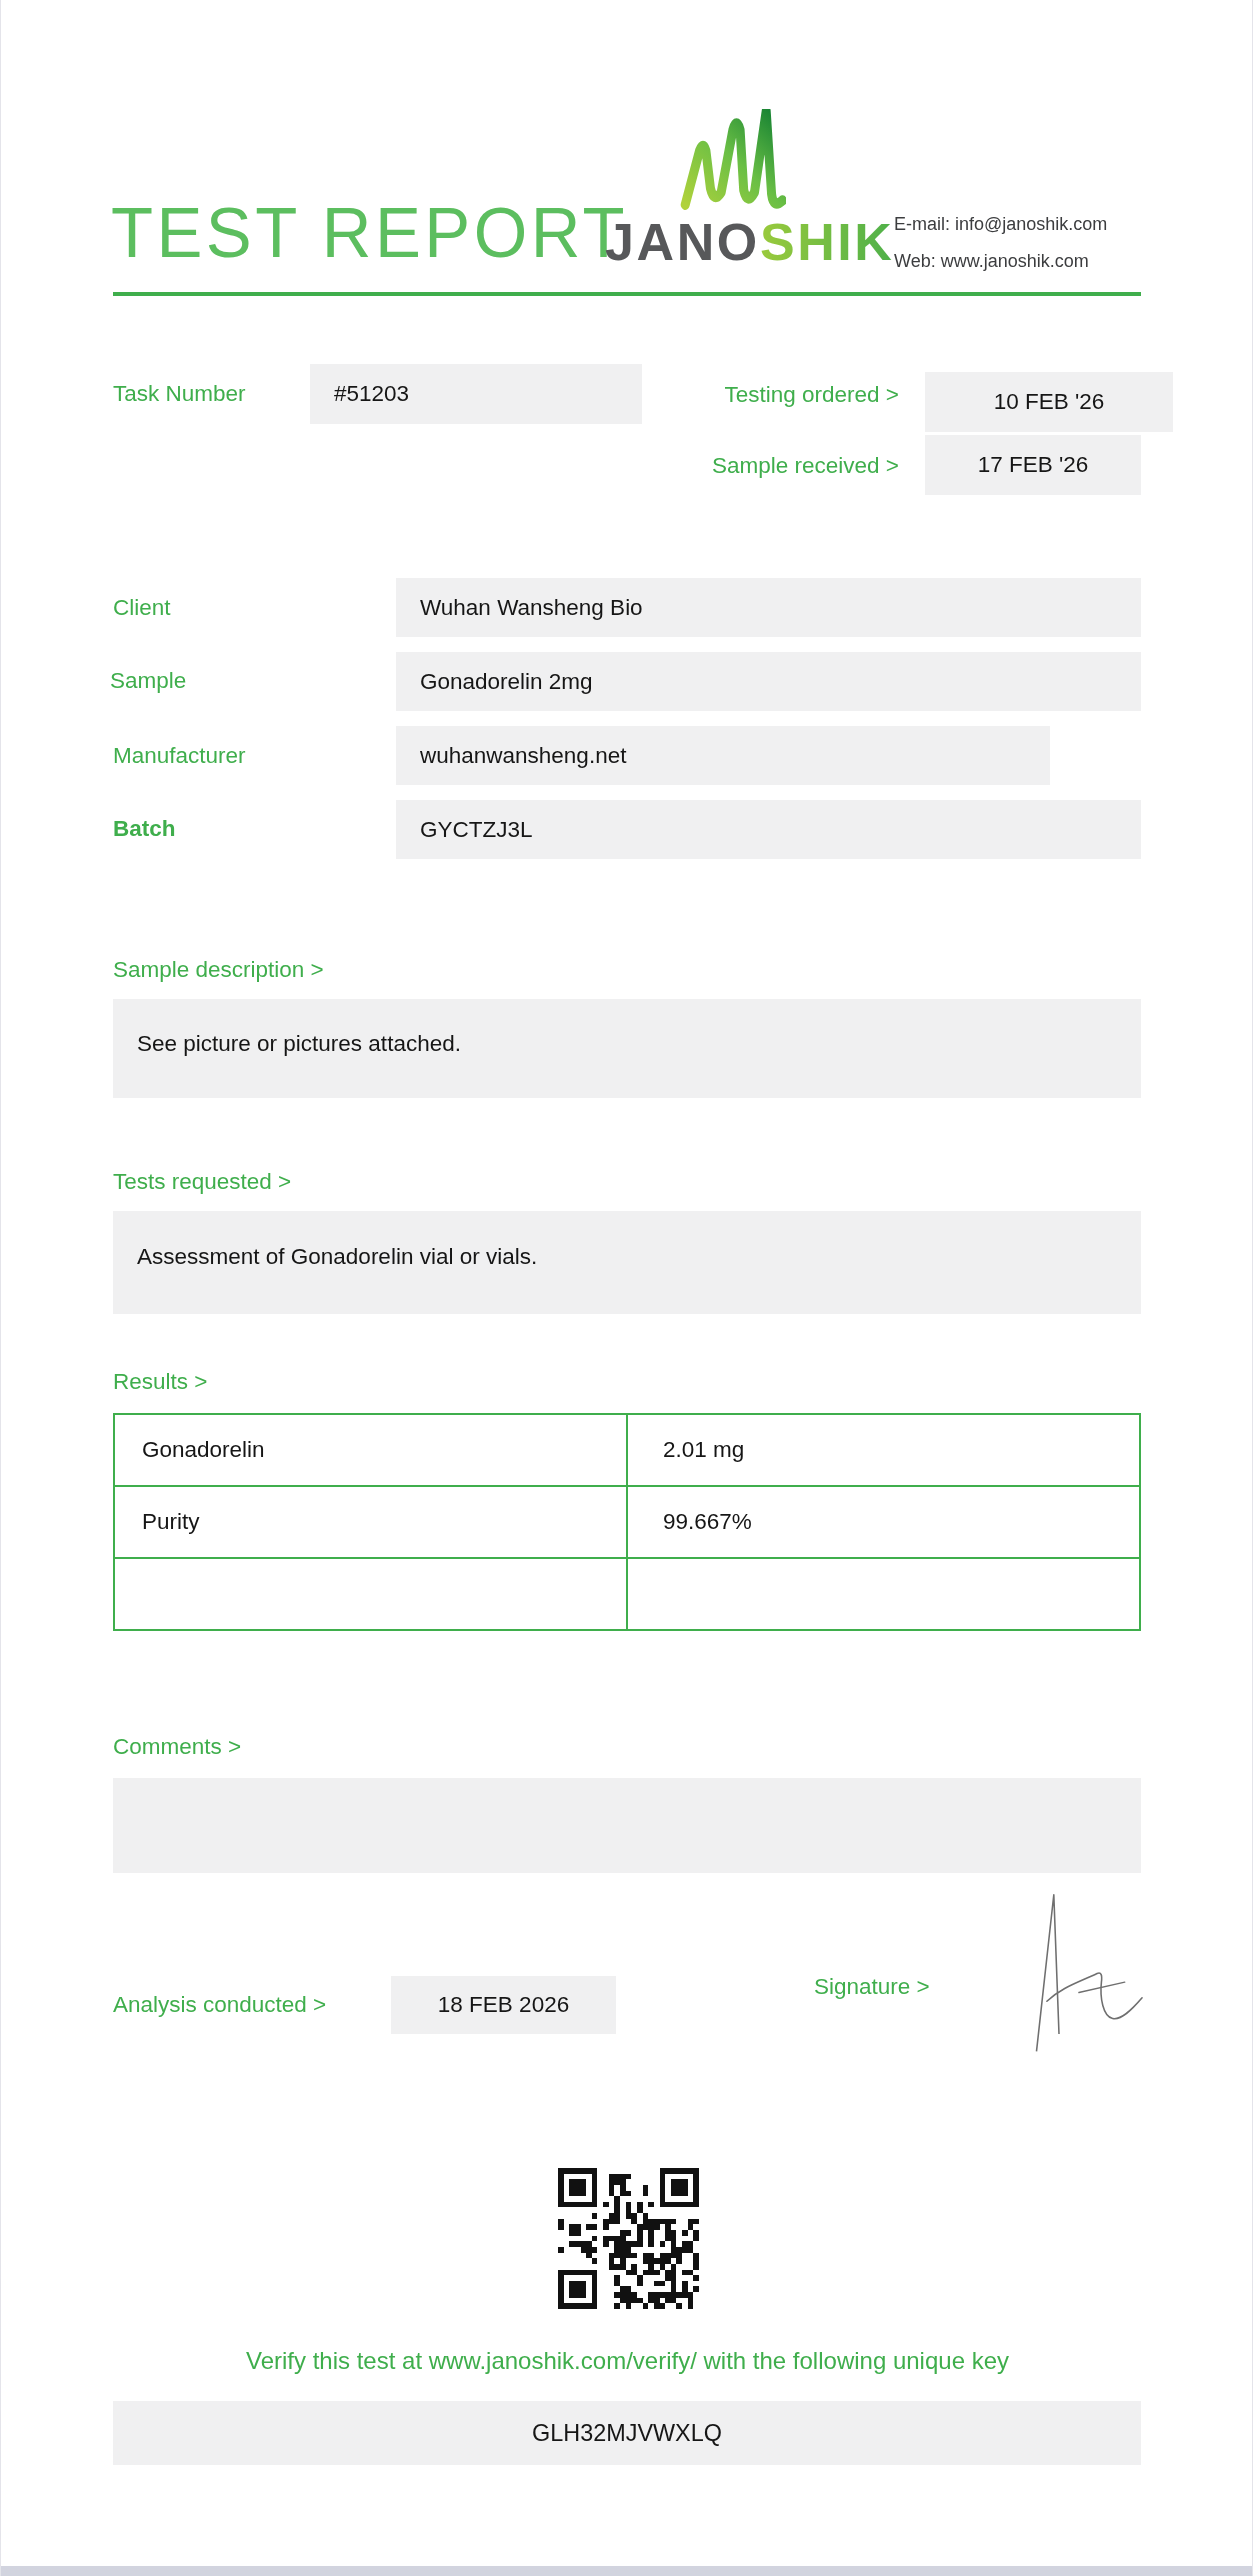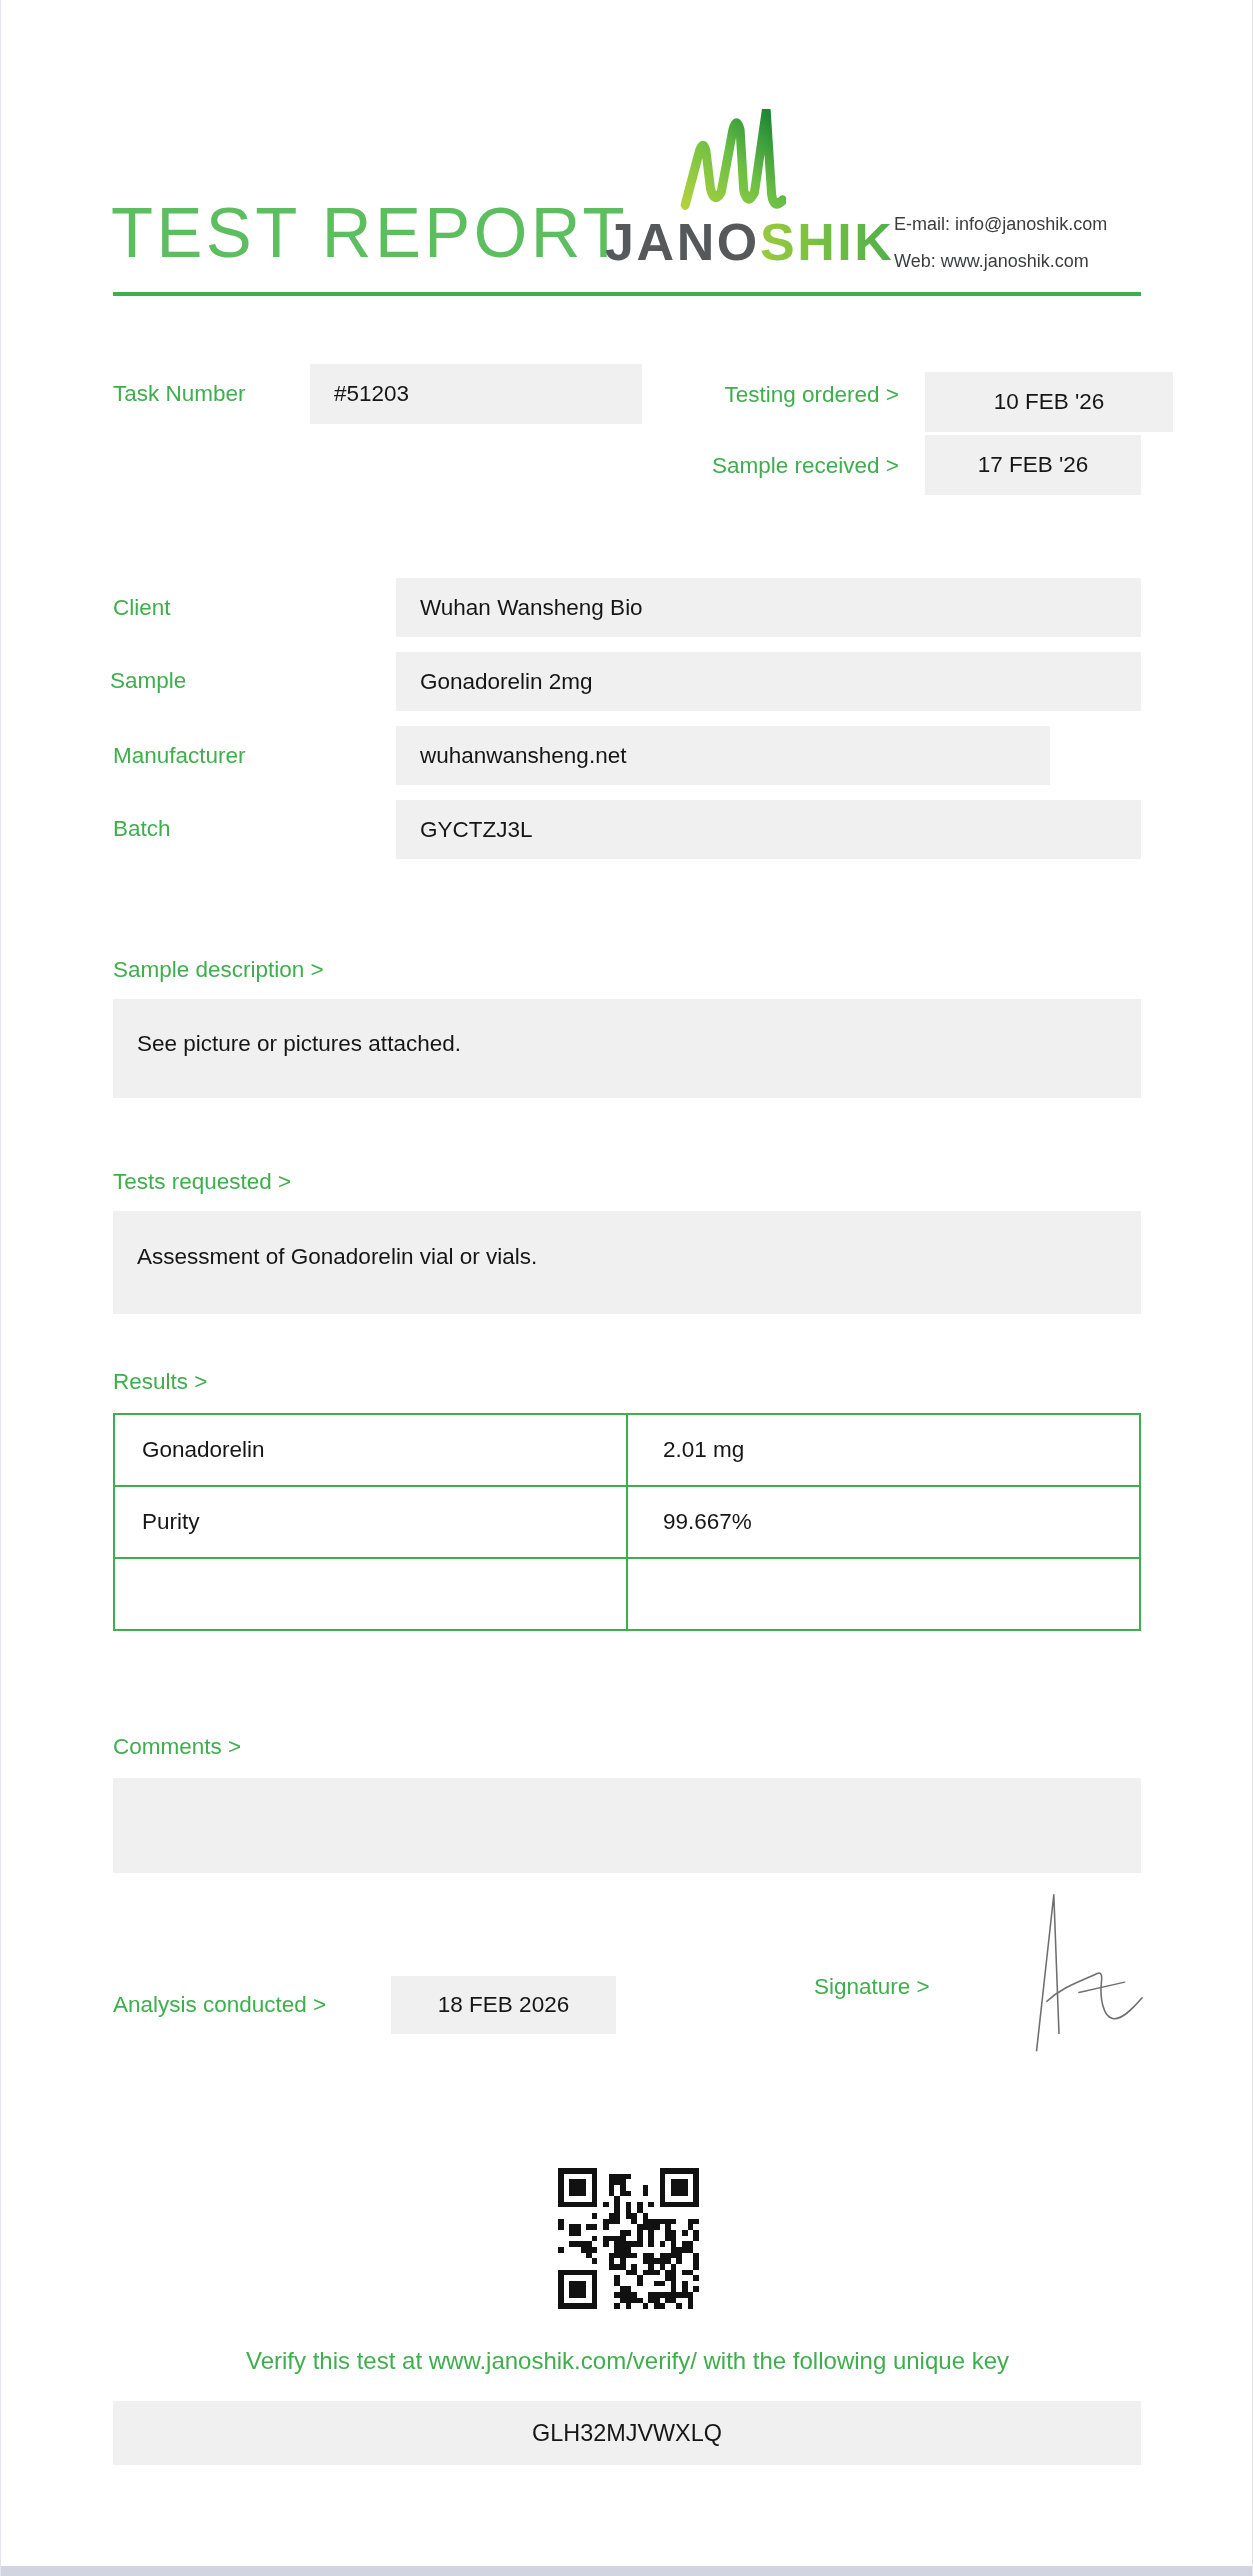--- a/index.html
+++ b/index.html
@@ -73,21 +73,21 @@
 
   <div class="abs glabel" style="left:112px;top:596px;">Client</div>
   <div class="abs gbox vline" style="left:395px;top:578px;width:745px;height:59px;">Wuhan Wansheng Bio</div>
 
   <div class="abs glabel" style="left:109px;top:669px;">Sample</div>
   <div class="abs gbox vline" style="left:395px;top:652px;width:745px;height:59px;">Gonadorelin 2mg</div>
 
   <div class="abs glabel" style="left:112px;top:744px;">Manufacturer</div>
   <div class="abs gbox vline" style="left:395px;top:726px;width:654px;height:59px;">wuhanwansheng.net</div>
 
-  <div class="abs glabel" style="left:112px;top:817px;">Batch</div>
+  <div class="abs glabel" style="left:112px;top:817px;font-weight:bold;">Batch</div>
   <div class="abs gbox vline" style="left:395px;top:800px;width:745px;height:59px;">GYCTZJ3L</div>
 
   <div class="abs glabel" style="left:112px;top:958px;">Sample description &gt;</div>
   <div class="abs gbox" style="left:112px;top:999px;width:1028px;height:99px;padding:32px 0 0 24px;">
     <span>See picture or pictures attached.</span>
   </div>
 
   <div class="abs glabel" style="left:112px;top:1170px;">Tests requested &gt;</div>
   <div class="abs gbox" style="left:112px;top:1211px;width:1028px;height:103px;padding:33px 16px 0 24px;">
     <span>Assessment of Gonadorelin vial or vials.</span>

